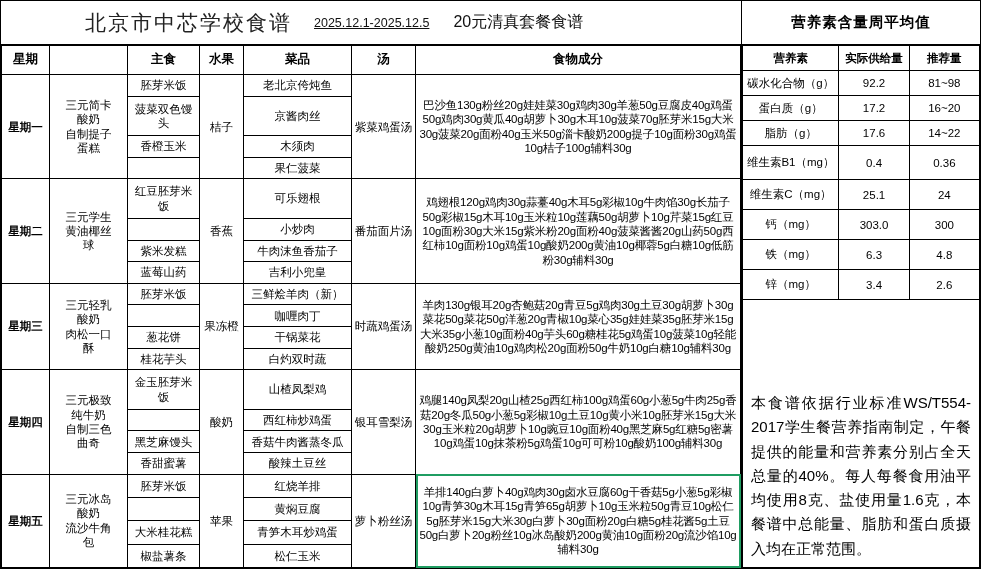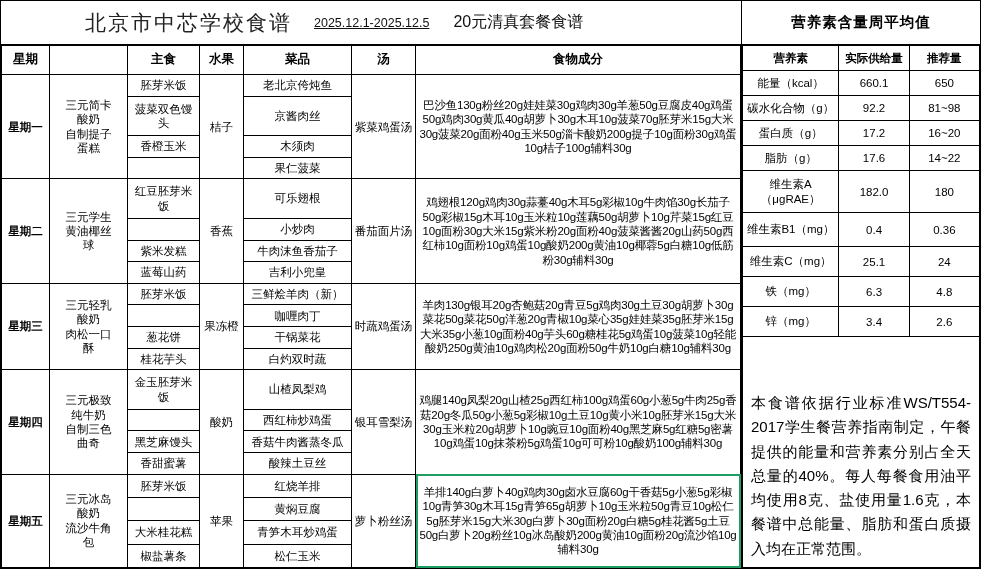--- a/index.html
+++ b/index.html
@@ -321,53 +321,48 @@
         </colgroup>
       <thead>
         <tr>
           <th>营养素</th>
           <th>实际供给量</th>
           <th>推荐量</th>
         </tr>
       </thead>
       <tbody>
         <tr>
-          <td>能量（kcal）</td>
-          <td>660.1</td>
-          <td>650</td>
-        </tr>
-        <tr>
           <td>碳水化合物（g）</td>
           <td>92.2</td>
           <td>81~98</td>
         </tr>
         <tr>
           <td>蛋白质（g）</td>
           <td>17.2</td>
           <td>16~20</td>
         </tr>
         <tr>
           <td>脂肪（g）</td>
           <td>17.6</td>
           <td>14~22</td>
-        </tr>
-        <tr style="height:42px">
-          <td>维生素A（μgRAE）</td>
-          <td>182.0</td>
-          <td>180</td>
         </tr>
         <tr style="height:34px">
           <td>维生素B1（mg）</td>
           <td>0.4</td>
           <td>0.36</td>
         </tr>
         <tr style="height:30px">
           <td>维生素C（mg）</td>
           <td>25.1</td>
           <td>24</td>
+        </tr>
+        <tr style="height:30px">
+          <td>钙（mg）</td>
+          <td>303.0</td>
+          <td>300</td>
         </tr>
         <tr style="height:30px">
           <td>铁（mg）</td>
           <td>6.3</td>
           <td>4.8</td>
         </tr>
         <tr style="height:30px">
           <td>锌（mg）</td>
           <td>3.4</td>
           <td>2.6</td>

